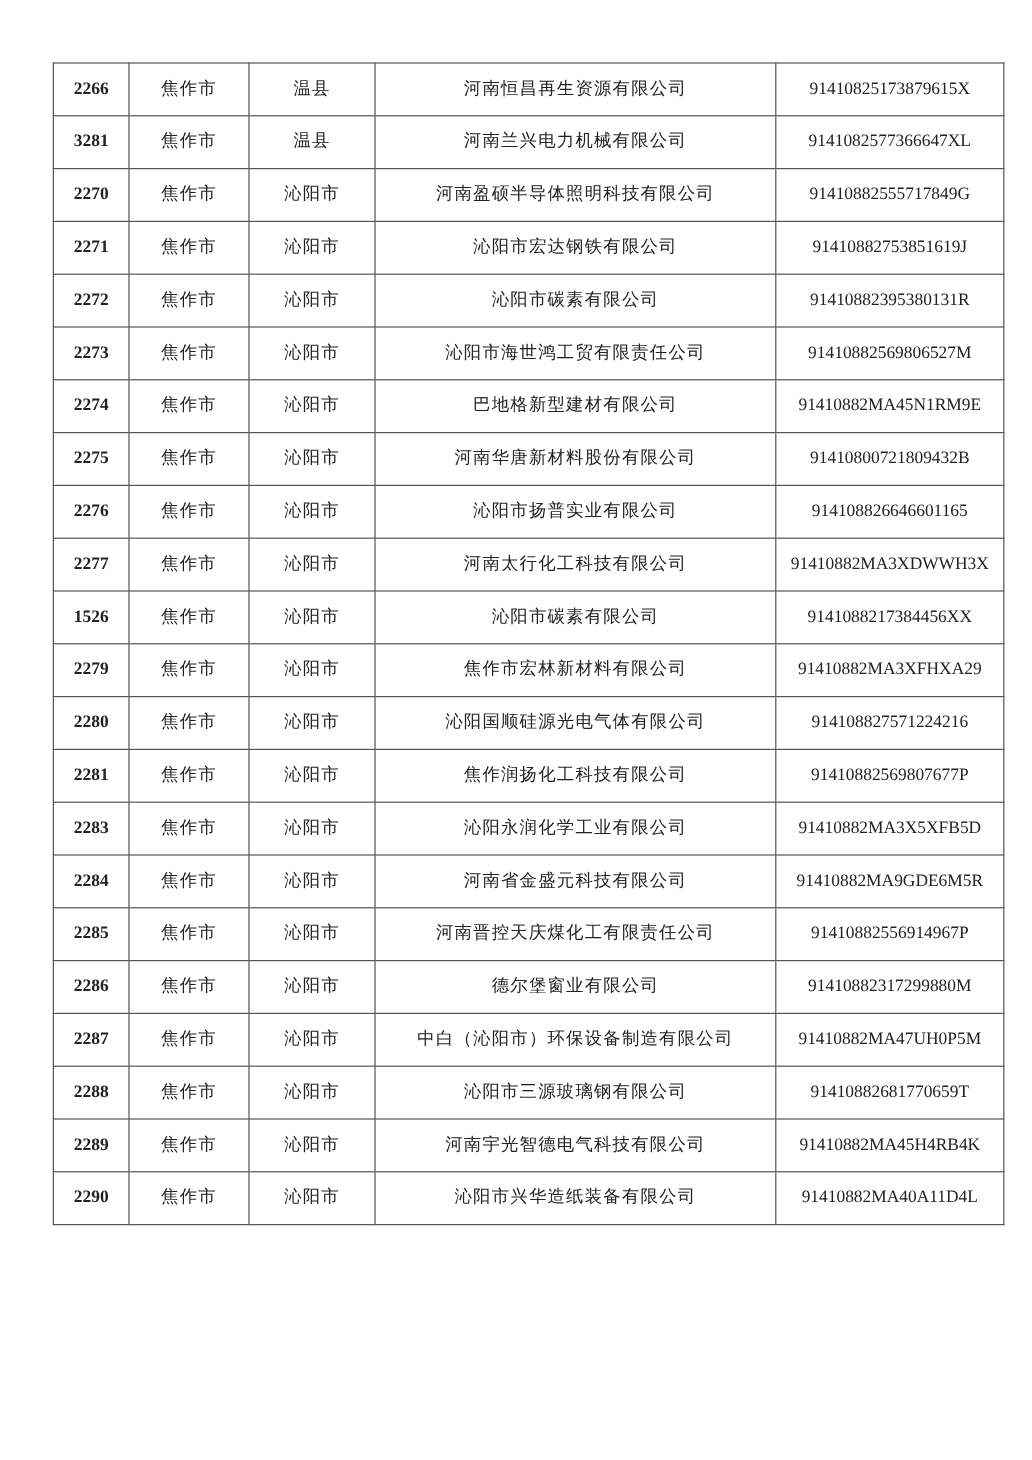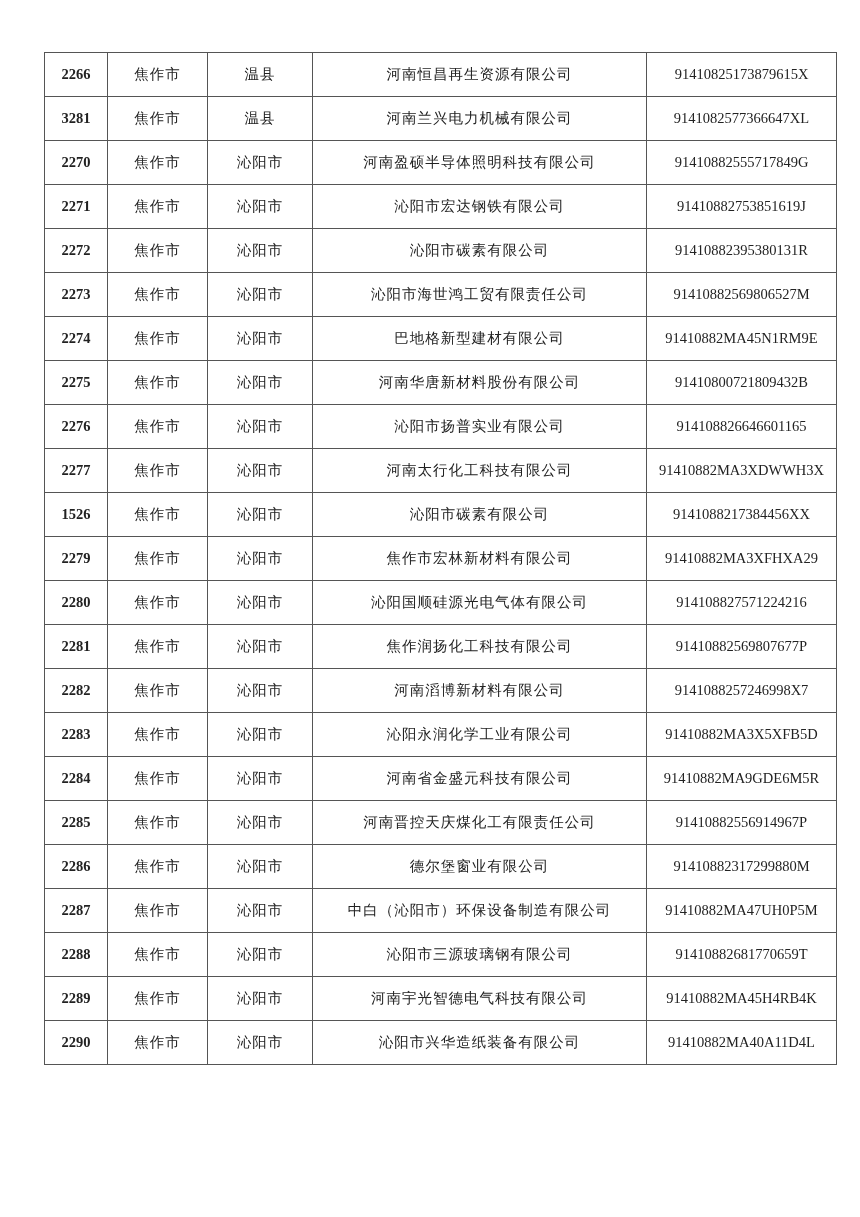--- a/index.html
+++ b/index.html
@@ -129,27 +129,20 @@
   </tr>
 
   <tr>
     <td class="c-no">2281</td>
     <td class="c-city">焦作市</td>
     <td class="c-county">沁阳市</td>
     <td class="c-name">焦作润扬化工科技有限公司</td>
     <td class="c-code">91410882569807677P</td>
   </tr>
 
-  <tr>
-    <td class="c-no">2282</td>
-    <td class="c-city">焦作市</td>
-    <td class="c-county">沁阳市</td>
-    <td class="c-name">河南滔博新材料有限公司</td>
-    <td class="c-code">9141088257246998X7</td>
-  </tr>
 
   <tr>
     <td class="c-no">2283</td>
     <td class="c-city">焦作市</td>
     <td class="c-county">沁阳市</td>
     <td class="c-name">沁阳永润化学工业有限公司</td>
     <td class="c-code">91410882MA3X5XFB5D</td>
   </tr>
 
   <tr>

